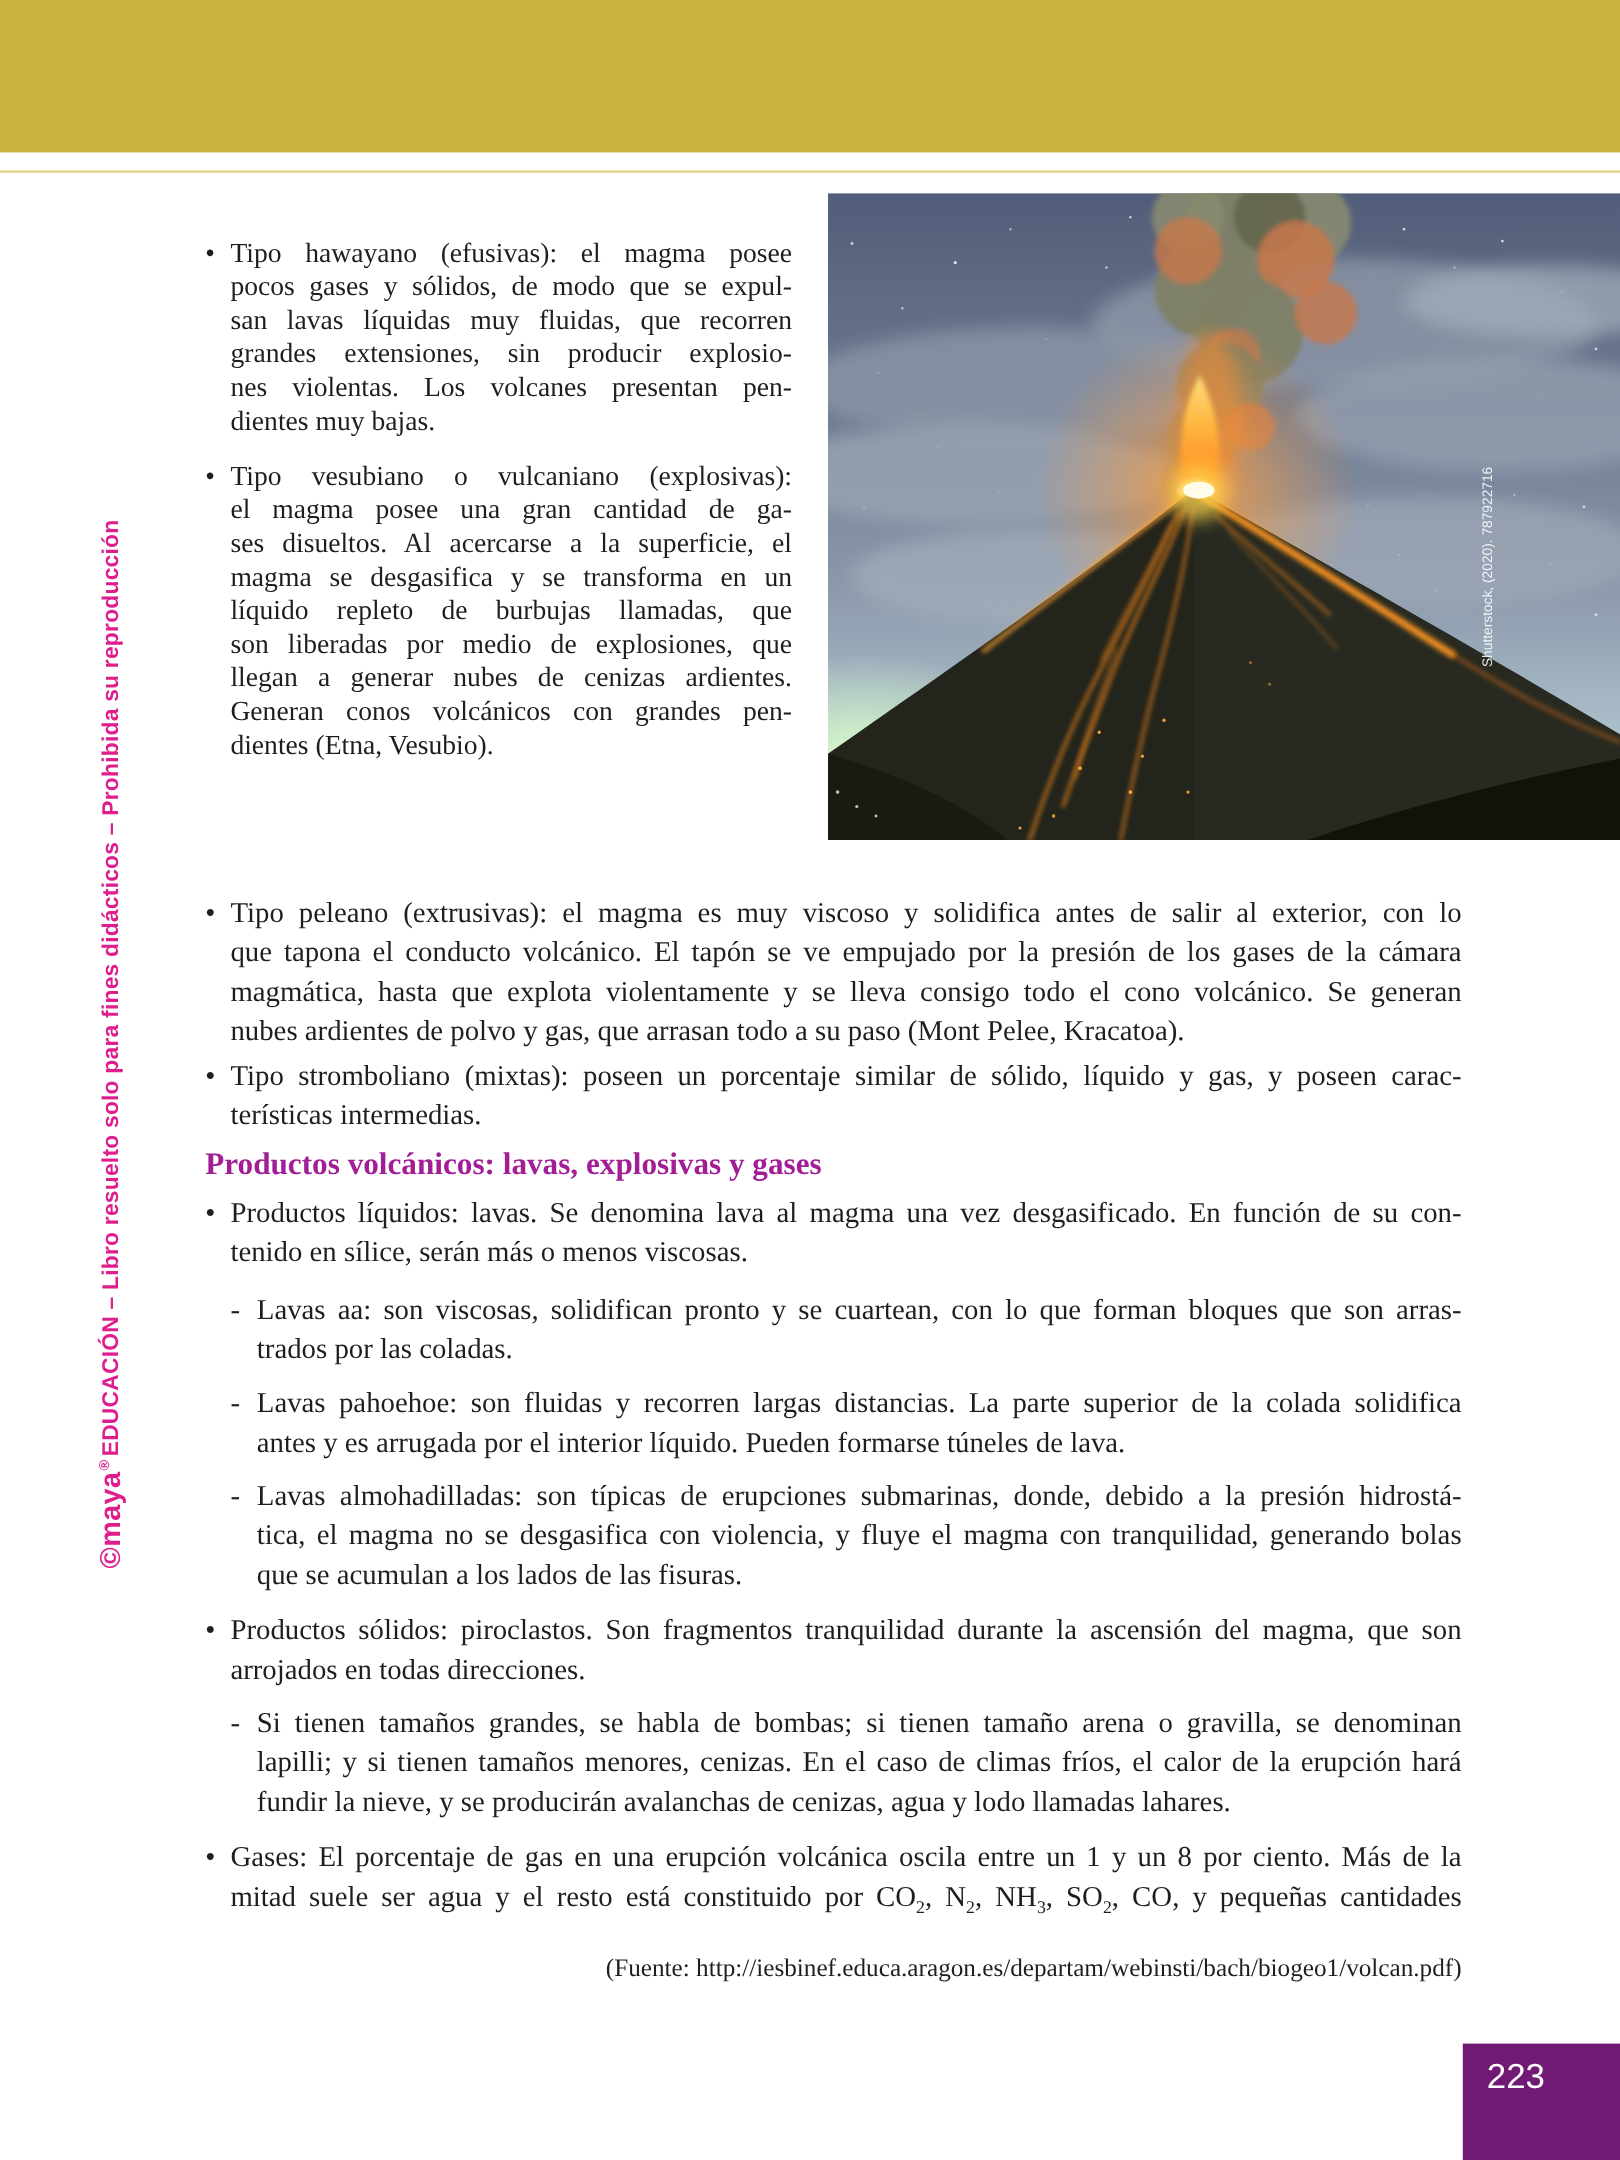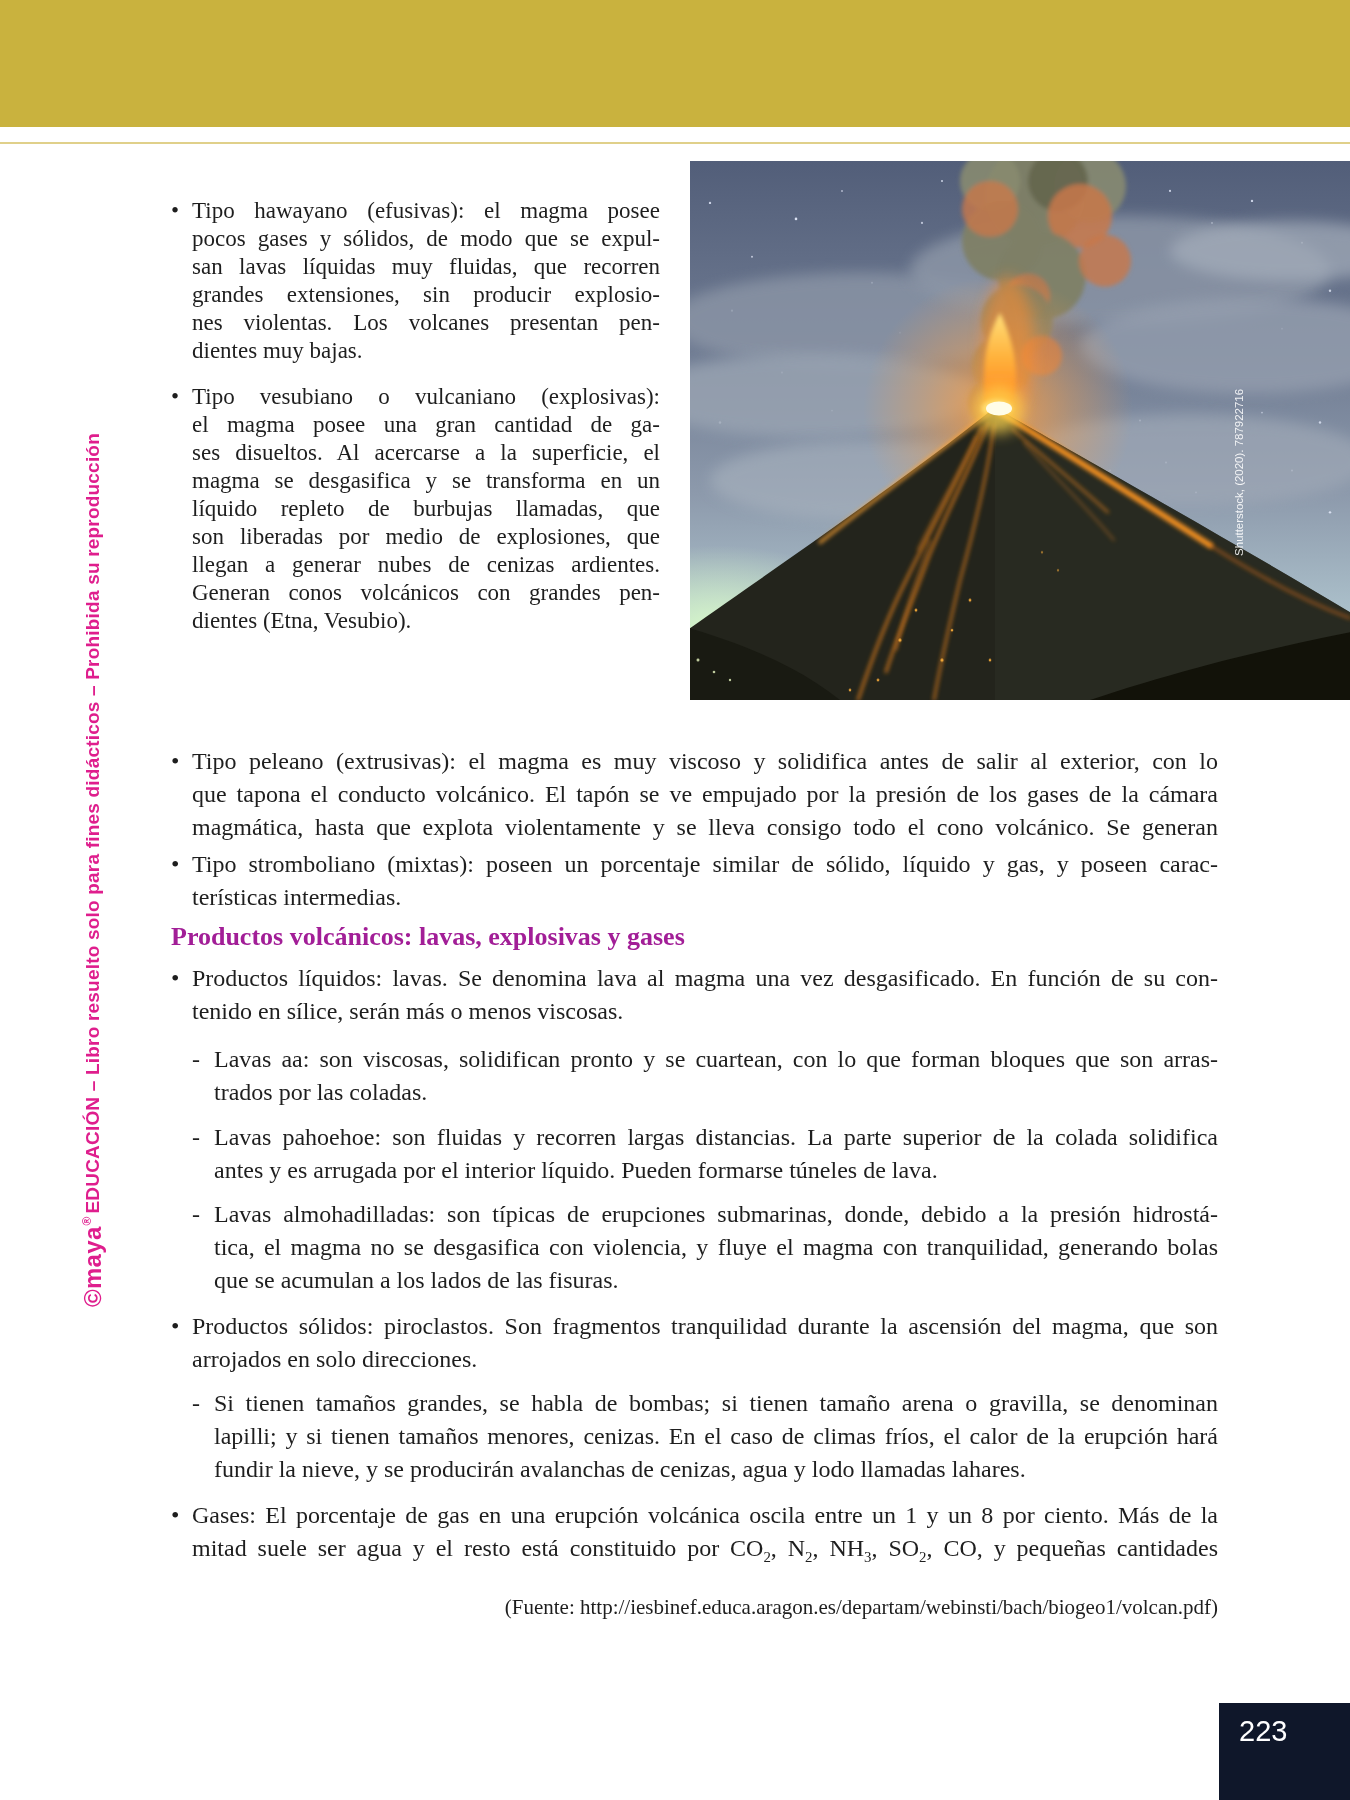--- a/index.html
+++ b/index.html
@@ -59,21 +59,21 @@
   #para-lavas-pahoehoe { margin-bottom:11px; }
   #para-lavas-almohadilladas { margin-bottom:13px; }
   #para-productos-solidos { margin-bottom:11px; }
   #para-piroclastos-tamanos { margin-bottom:13px; }
   #para-gases { margin-bottom:19px; }
   .source-line { text-align:right; font-size:21px; line-height:28px; }
 
   
   .pagebox {
     position:absolute; left:1219px; top:1703px; width:131px; height:97px;
-    background:#0f172a;
+    background:#701a75;
   }
   .pagebox span {
     position:absolute; left:20px; top:12px;
     font-family:"Liberation Sans", sans-serif; font-size:29px; color:#ffffff;
   }
 </style>
 </head>
 <body>
 
 <div class="page">
@@ -255,20 +255,21 @@
         </div>
       </div>
     </div>
   <div id="full-col" class="col">
       <div class="para bullet" id="para-tipo-peleano">
         <span class="marker">•</span>
         <div class="pbody">
           <div class="line j"><span class="b">Tipo peleano (extrusivas):</span><span> el magma es muy viscoso y solidifica antes de salir al exterior, con lo</span></div>
           <div class="line j"><span>que tapona el conducto volcánico. El tapón se ve empujado por la presión de los gases de la cámara</span></div>
           <div class="line j"><span>magmática, hasta que explota violentamente y se lleva consigo todo el cono volcánico. Se generan</span></div>
+          <div class="line"><span>nubes ardientes de polvo y gas, que arrasan todo a su paso (Mont Pelee, Kracatoa).</span></div>
         </div>
       </div>
       <div class="para bullet" id="para-tipo-stromboliano">
         <span class="marker">•</span>
         <div class="pbody">
           <div class="line j"><span class="b">Tipo stromboliano (mixtas):</span><span> poseen un porcentaje similar de sólido, líquido y gas, y poseen carac-</span></div>
           <div class="line"><span>terísticas intermedias.</span></div>
         </div>
       </div>
       <div class="section-heading" id="para-productos-heading">Productos volcánicos: lavas, explosivas y gases</div>
@@ -298,21 +299,21 @@
         <div class="pbody">
           <div class="line j"><span class="b">Lavas almohadilladas:</span><span> son típicas de erupciones submarinas, donde, debido a la presión hidrostá-</span></div>
           <div class="line j"><span>tica, el magma no se desgasifica con violencia, y fluye el magma con tranquilidad, generando bolas</span></div>
           <div class="line"><span>que se acumulan a los lados de las fisuras.</span></div>
         </div>
       </div>
       <div class="para bullet" id="para-productos-solidos">
         <span class="marker">•</span>
         <div class="pbody">
           <div class="line j"><span class="b">Productos sólidos:</span><span> piroclastos. Son fragmentos tranquilidad durante la ascensión del magma, que son</span></div>
-          <div class="line"><span>arrojados en solo direcciones.</span></div>
+          <div class="line"><span>arrojados en todas direcciones.</span></div>
         </div>
       </div>
       <div class="para dash" id="para-piroclastos-tamanos">
         <span class="marker">-</span>
         <div class="pbody">
           <div class="line j"><span>Si tienen tamaños grandes, se habla de bombas; si tienen tamaño arena o gravilla, se denominan</span></div>
           <div class="line j"><span>lapilli; y si tienen tamaños menores, cenizas. En el caso de climas fríos, el calor de la erupción hará</span></div>
           <div class="line"><span>fundir la nieve, y se producirán avalanchas de cenizas, agua y lodo llamadas lahares.</span></div>
         </div>
       </div>

